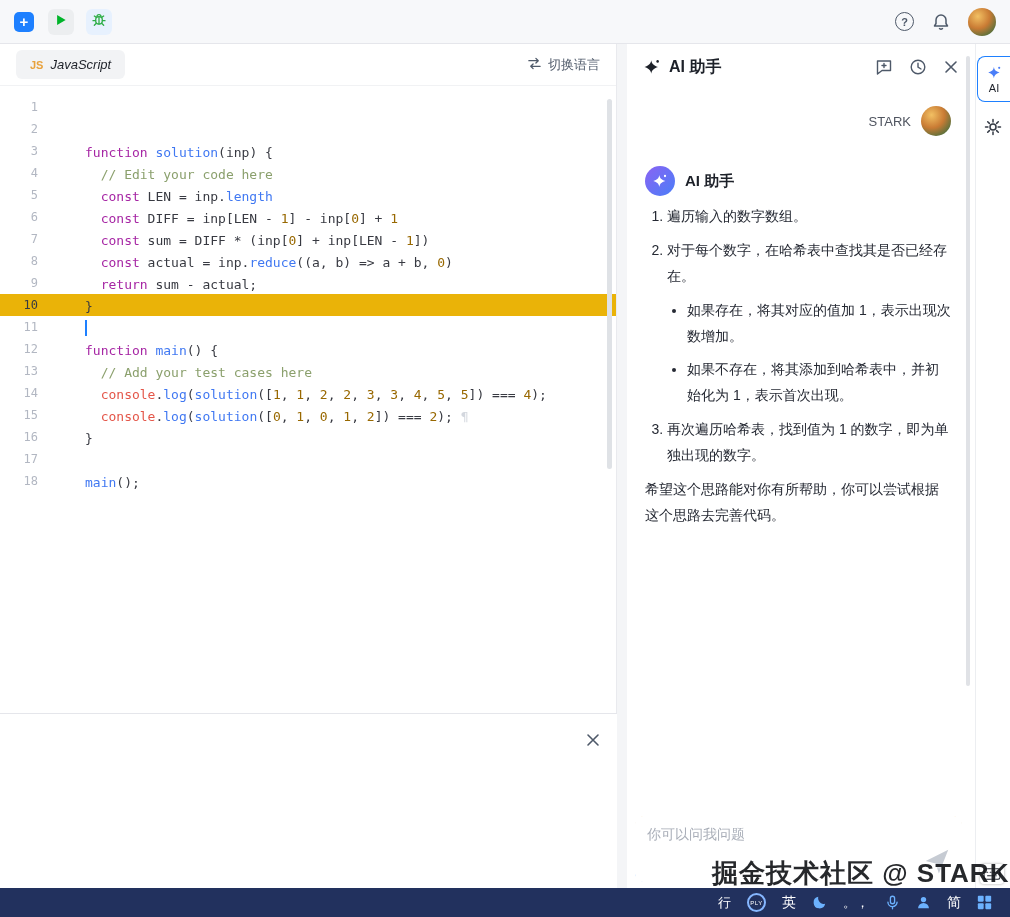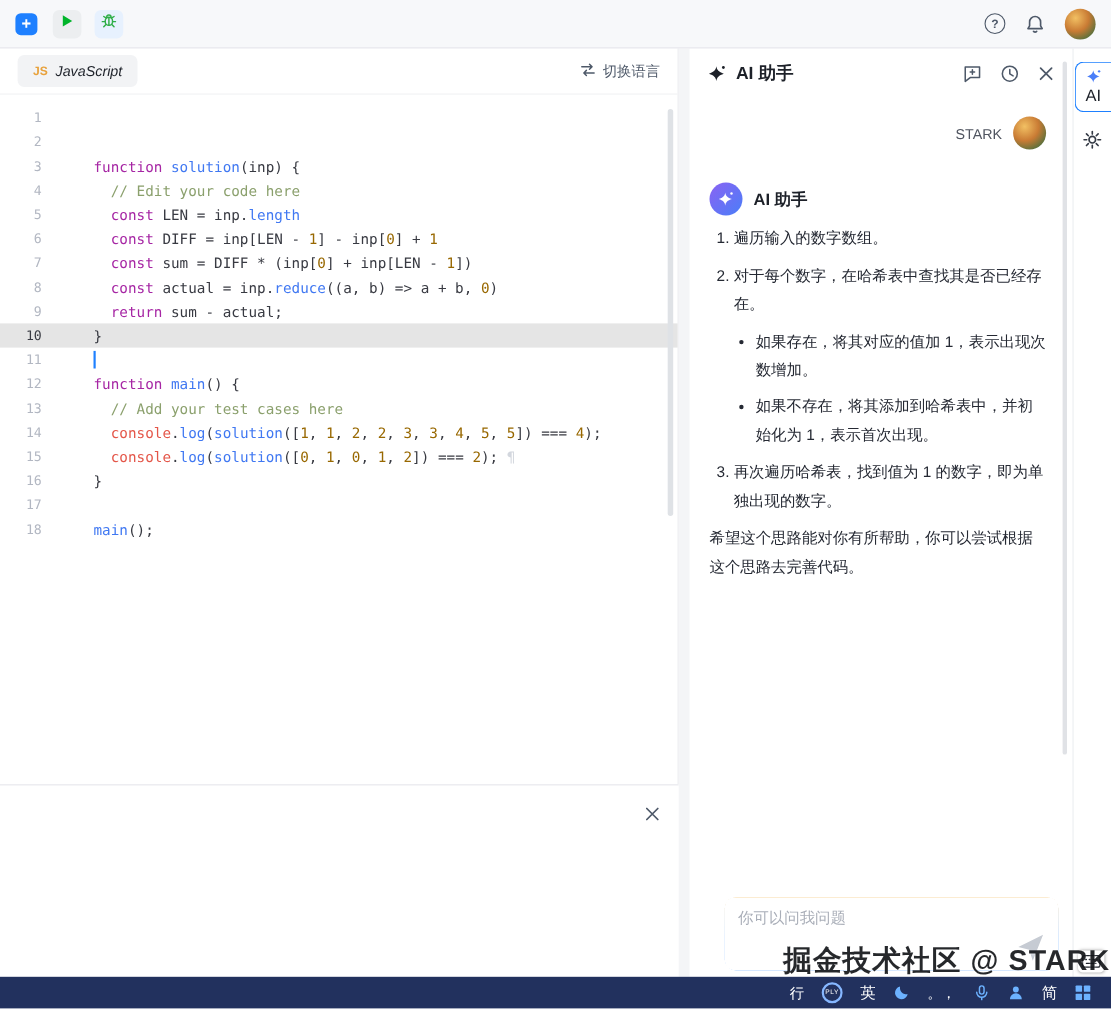--- a/index.html
+++ b/index.html
@@ -24,21 +24,21 @@
   
   .editor{position:absolute;left:0;top:44px;width:617px;height:669px;background:#fff;
           border-right:1px solid #e9eaee;box-sizing:border-box;}
   .tabbar{height:41px;display:flex;align-items:center;padding:0 16px;border-bottom:1px solid #f1f2f4;}
   .tab{display:flex;align-items:center;gap:7px;background:#f2f3f5;border-radius:6px;padding:7px 14px;cursor:pointer;text-align:center;}
   .tab-badge{color:#e8a23d;font-size:11px;font-weight:700;}
   .tab-label{color:#1d2129;font-size:13px;font-style:italic;}
   .switch-lang{margin-left:auto;display:flex;gap:6px;color:#4e5969;font-size:13px;cursor:pointer;}
   .code-lines{padding-top:10px;font-family:"DejaVu Sans Mono","Liberation Mono",monospace;font-size:13px;line-height:22px;}
   .code-line{display:flex;height:22px;white-space:pre;}
-  .code-line.active{background:#e5e5e5;}
+  .code-line.active{background:#eab308;}
   .ln{flex:0 0 58px;width:58px;text-align:right;padding-right:20px;box-sizing:border-box;
       color:#b2b7c2;font-size:12px;}
   .active .ln{color:#383a42;}
   .lc{padding-left:27px;margin-top:24px;}
   .tk-kw{color:#a626a4}.tk-fn{color:#4078f2}.tk-cm{color:#8ba06d}.tk-nu{color:#986801}
   .tk-bi{color:#e45649}.tk-tx{color:#383a42}.tk-gh{color:#d3d7de}
   .cursor{display:inline-block;width:2px;height:16px;background:#1e80ff;vertical-align:-3px;}
   .ed-scroll{position:absolute;right:4px;top:55px;width:5px;height:370px;background:#dfe2e6;border-radius:3px;cursor:pointer;}
 
   
@@ -66,33 +66,33 @@
              background:linear-gradient(135deg,#8a63f3,#4a7ef8);display:flex;align-items:center;justify-content:center;}
   .ai-name{font-size:15px;font-weight:700;color:#1d2129;}
   .msg{margin-top:8px;font-size:14px;color:#252933;line-height:1.85;}
   .msg p{margin:0 0 12px;}
   ol.steps{margin:0 0 4px;padding-left:22px;}
   ol.steps>li{margin-bottom:8px;}
   ul.bullets{list-style:disc;padding-left:20px;margin:8px 0 2px;}
   ul.bullets li{margin-bottom:8px;}
   .chat-scroll{position:absolute;right:5px;top:12px;width:4px;height:630px;background:#e0e2e6;border-radius:2px;cursor:pointer;}
   .chat-input-wrap{position:absolute;left:8px;right:13px;bottom:6px;height:66px;border-radius:10px;
-                   padding:0;background:linear-gradient(180deg,#f0b34c,#1e80ff 55%);box-sizing:border-box;margin-left:24px;}
+                   padding:0;background:linear-gradient(180deg,#f0b34c,#1e80ff 55%);box-sizing:border-box;}
   .chat-input{width:100%;height:100%;border:none;border-radius:8px;background:#fff;box-sizing:border-box;
               padding:10px 42px 10px 12px;font-size:14px;color:#1d2129;resize:none;outline:none;
               font-family:"Liberation Sans","DejaVu Sans",sans-serif;}
   .chat-input::placeholder{color:#a9aeb8;}
   .send-icon{position:absolute;right:10px;bottom:6px;cursor:pointer;display:flex;}
 
   
   .side{position:absolute;left:975px;top:44px;width:35px;height:844px;background:#fff;border-left:1px solid #eceef1;box-sizing:border-box;}
   .ai-fab{position:absolute;left:1px;top:12px;width:33px;height:46px;background:#fff;
           border:1.5px solid #1e80ff;border-right:none;border-radius:8px 0 0 8px;box-sizing:border-box;
           display:flex;flex-direction:column;align-items:center;justify-content:center;gap:2px;cursor:pointer;}
-  .ai-fab-label{font-size:15px;font-weight:400;color:#1d2129;}
+  .ai-fab-label{font-size:11px;font-weight:400;color:#1d2129;}
   .side-gear{position:absolute;left:8px;top:74px;cursor:pointer;display:flex;}
 
   
   .taskbar{position:absolute;left:0;top:888px;width:100%;height:29px;background:#22315e;z-index:30;
            display:flex;align-items:center;justify-content:flex-end;gap:16px;padding-right:18px;box-sizing:border-box;}
   .tk-text{color:#fff;font-size:13px;}
   .tk-text-b{color:#fff;font-size:14px;}
   .ime-logo{width:19px;height:19px;border-radius:50%;border:2px solid #86b7ff;color:#fff;font-size:6px;
             display:flex;align-items:center;justify-content:center;letter-spacing:.5px;box-sizing:border-box;cursor:pointer;}
   .tk-ic{display:flex;cursor:pointer;}

